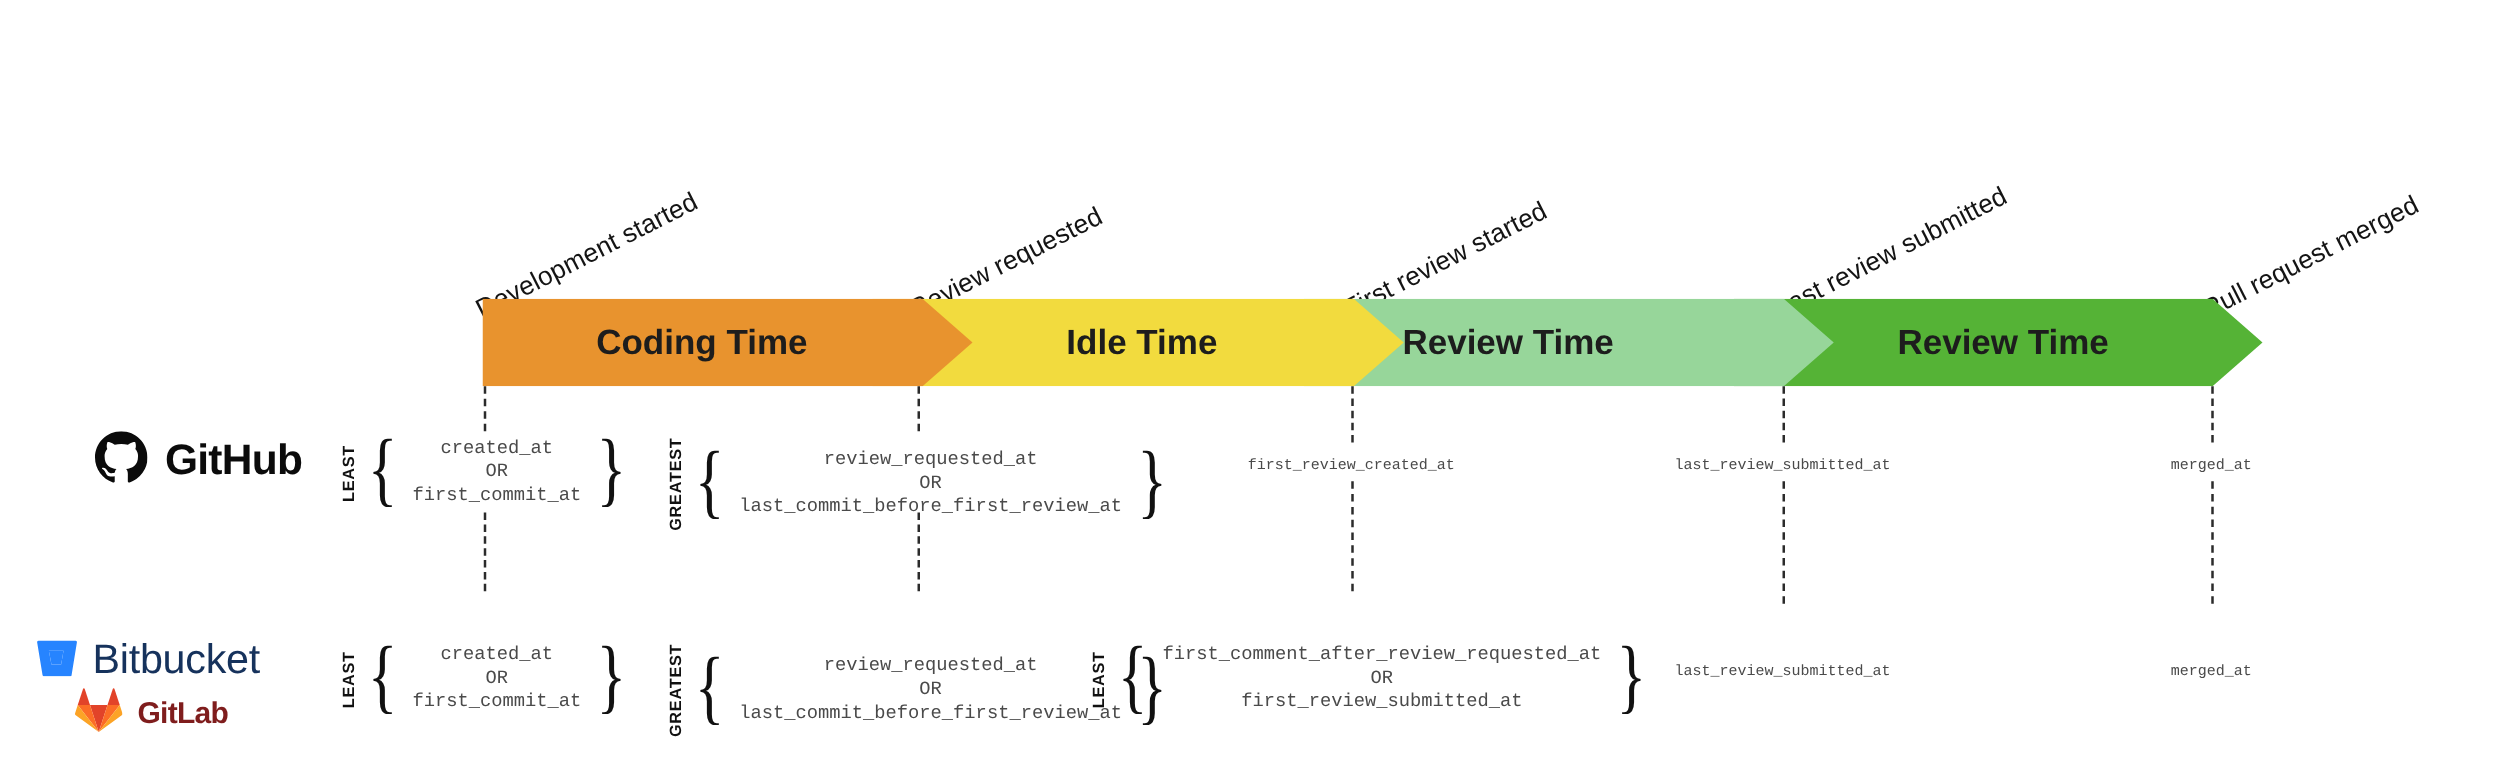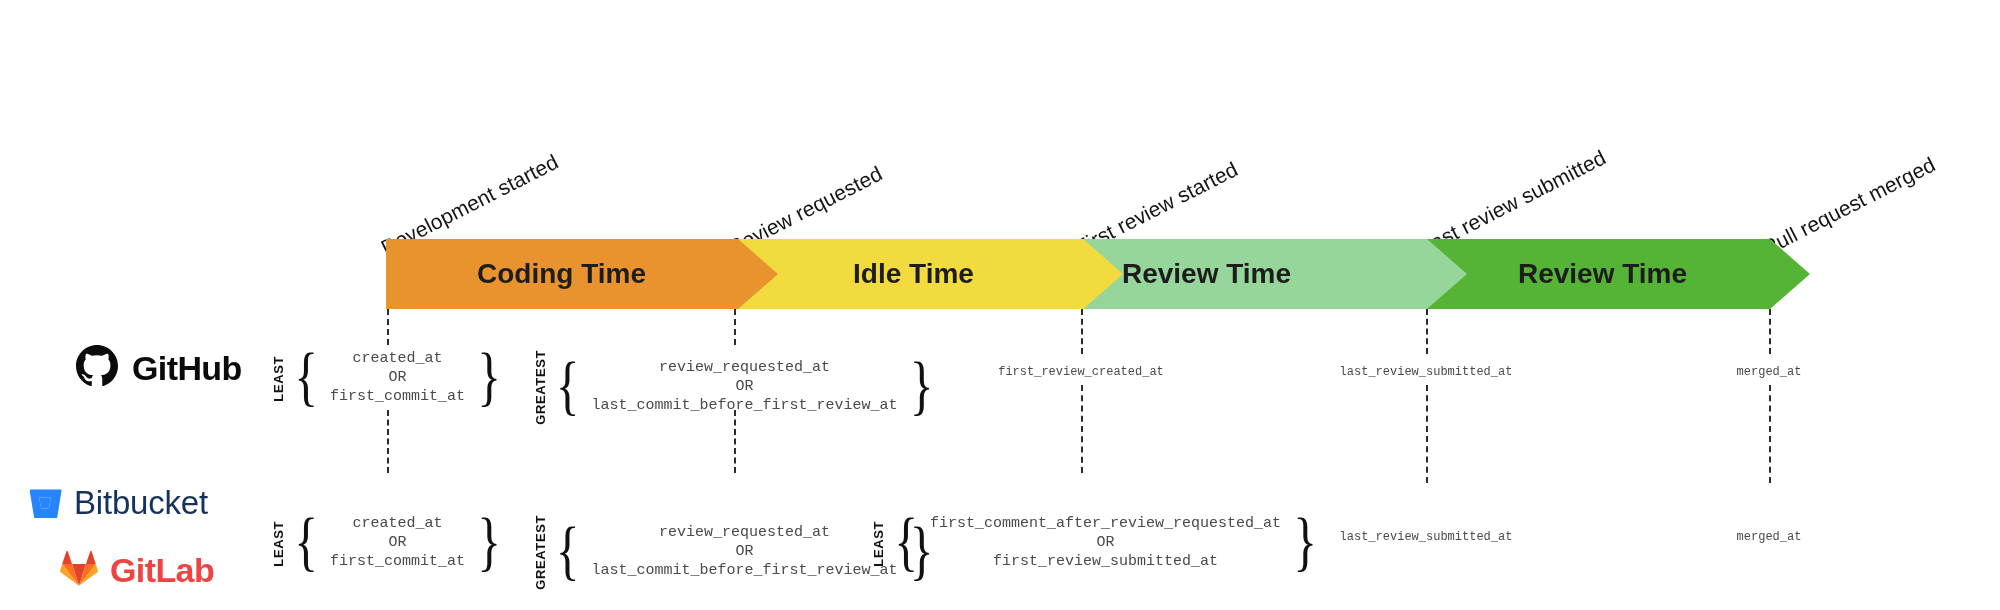--- a/index.html
+++ b/index.html
@@ -49,24 +49,24 @@
   
   .logo-row{position:absolute;display:flex;align-items:center;gap:14px;}
   .logo-text{
     font-family:"Liberation Sans", sans-serif;
     font-weight:bold;
     font-size:34px;
     letter-spacing:-0.6px;
   }
   #github-logo{left:76px;top:345px;}
   #github-logo .logo-text{color:#0b0b0b;}
-  #bitbucket-logo{left:28px;top:484px;gap:12px;}
+  #bitbucket-logo{left:28px;top:507px;gap:12px;}
   #bitbucket-logo .logo-text{color:#16325c;font-weight:400;font-size:33px;letter-spacing:-0.2px;}
   #gitlab-logo{left:60px;top:550px;gap:12px;}
-  #gitlab-logo .logo-text{color:#ef4444;font-size:34px;}
+  #gitlab-logo .logo-text{color:#7f1d1d;font-size:24px;}
 
   
   .field-group{
     position:absolute;
     display:flex;
     align-items:center;
     gap:4px;
     transform:translateX(-50%);
   }
   .func-label{

